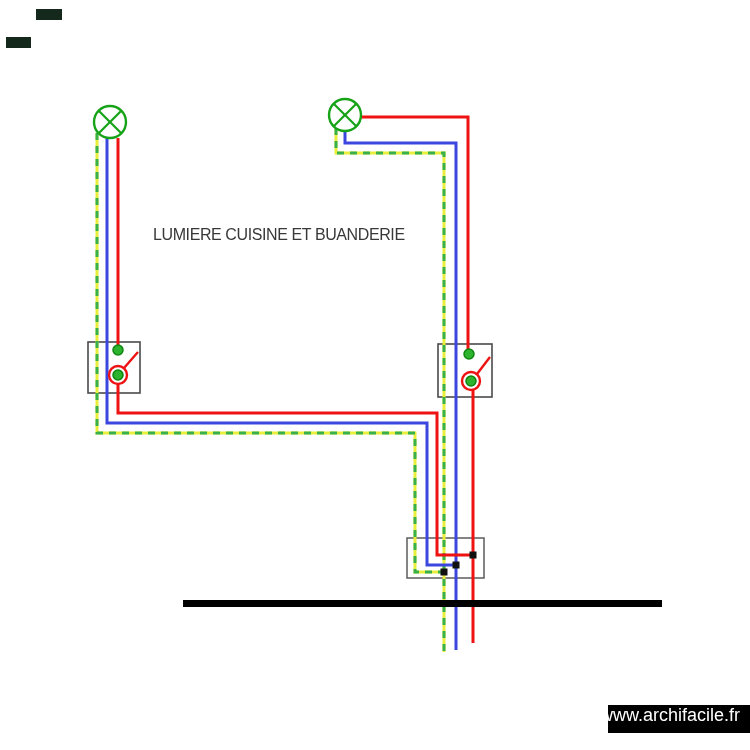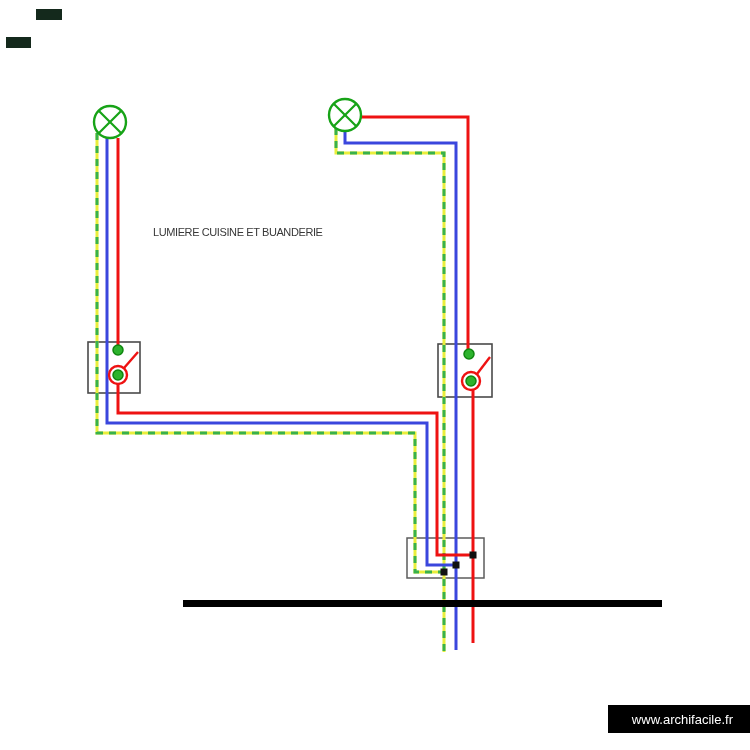--- a/index.html
+++ b/index.html
@@ -7,34 +7,33 @@
     position: relative;
     width: 750px;
     height: 750px;
     background: #ffffff;
     overflow: hidden;
     font-family: "Liberation Sans", sans-serif;
   }
   #diagram-svg { position: absolute; left: 0; top: 0; }
   .plan-title {
     position: absolute;
-    font-size: 11px;
+    font-size: 16px;
     letter-spacing: -0.4px;
     line-height: 1;
     white-space: nowrap;
   }
   .corner-mark { position: absolute; }
   .watermark-bar {
     position: absolute;
     display: flex;
-    align-items: center;
     justify-content: flex-end;
     box-sizing: border-box;
-    padding-right: 17px;
-    font-size: 13px;
+    padding-right: 10px;
+    font-size: 18px;
     white-space: nowrap;
   }
 </style>
 </head>
 <body>
 
 <div class="canvas">
   <div class="corner-mark" id="corner-mark-1" style="left: 36px; top: 9px; width: 26px; height: 11px; background: rgb(20, 41, 28);"></div>
   <div class="corner-mark" id="corner-mark-2" style="left: 6px; top: 37px; width: 25px; height: 11px; background: rgb(20, 41, 28);"></div>
 

